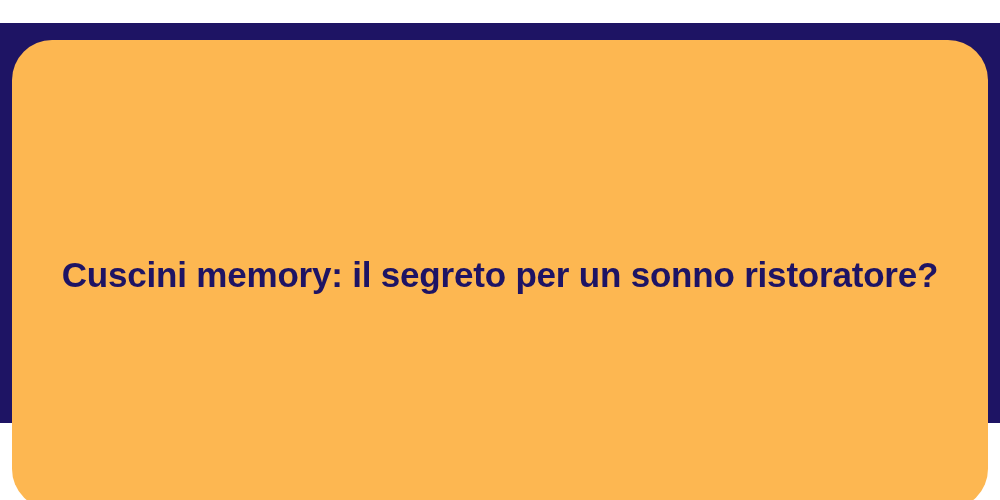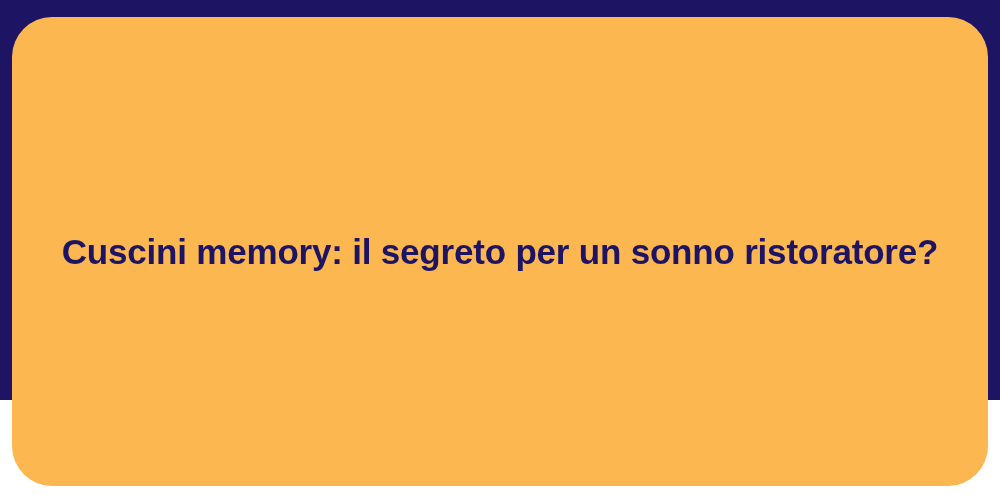--- a/index.html
+++ b/index.html
@@ -12,20 +12,21 @@
     overflow: hidden;
     font-family: "Liberation Sans", sans-serif;
   }
 
   .viewport {
     position: relative;
     width: 1000px;
     height: 400px;
     background: #1E1464;
     box-sizing: border-box;
+    margin-top: 23px;
   }
 
   .article-card {
     position: absolute;
     left: 12px;
     top: 17px;
     width: 976px;
     height: 469px;
     background: #FDB751;
     border-radius: 40px;

